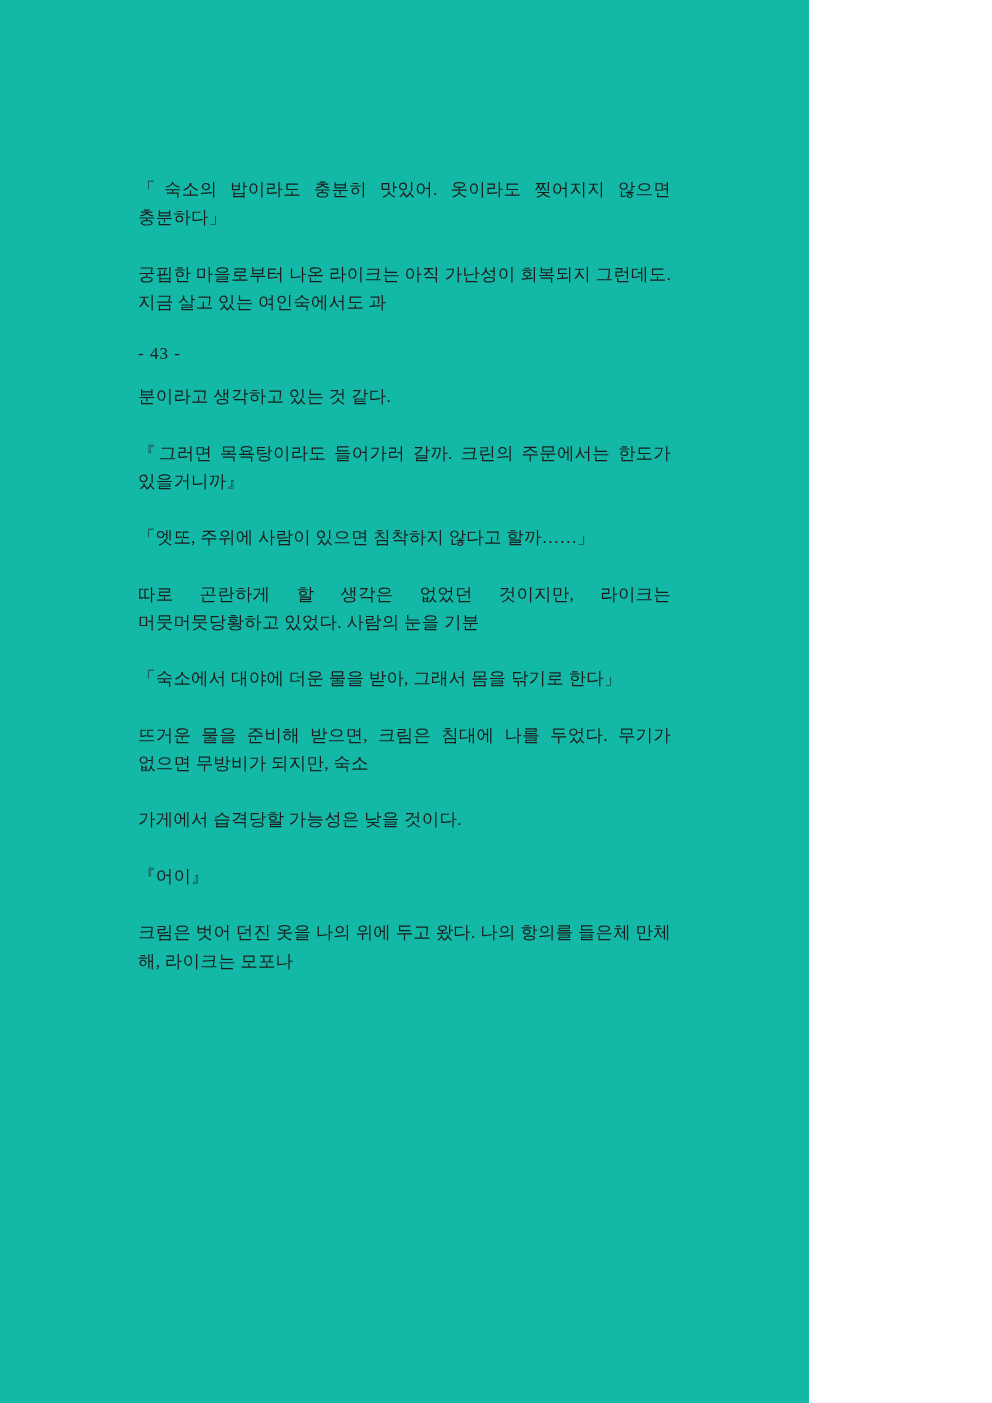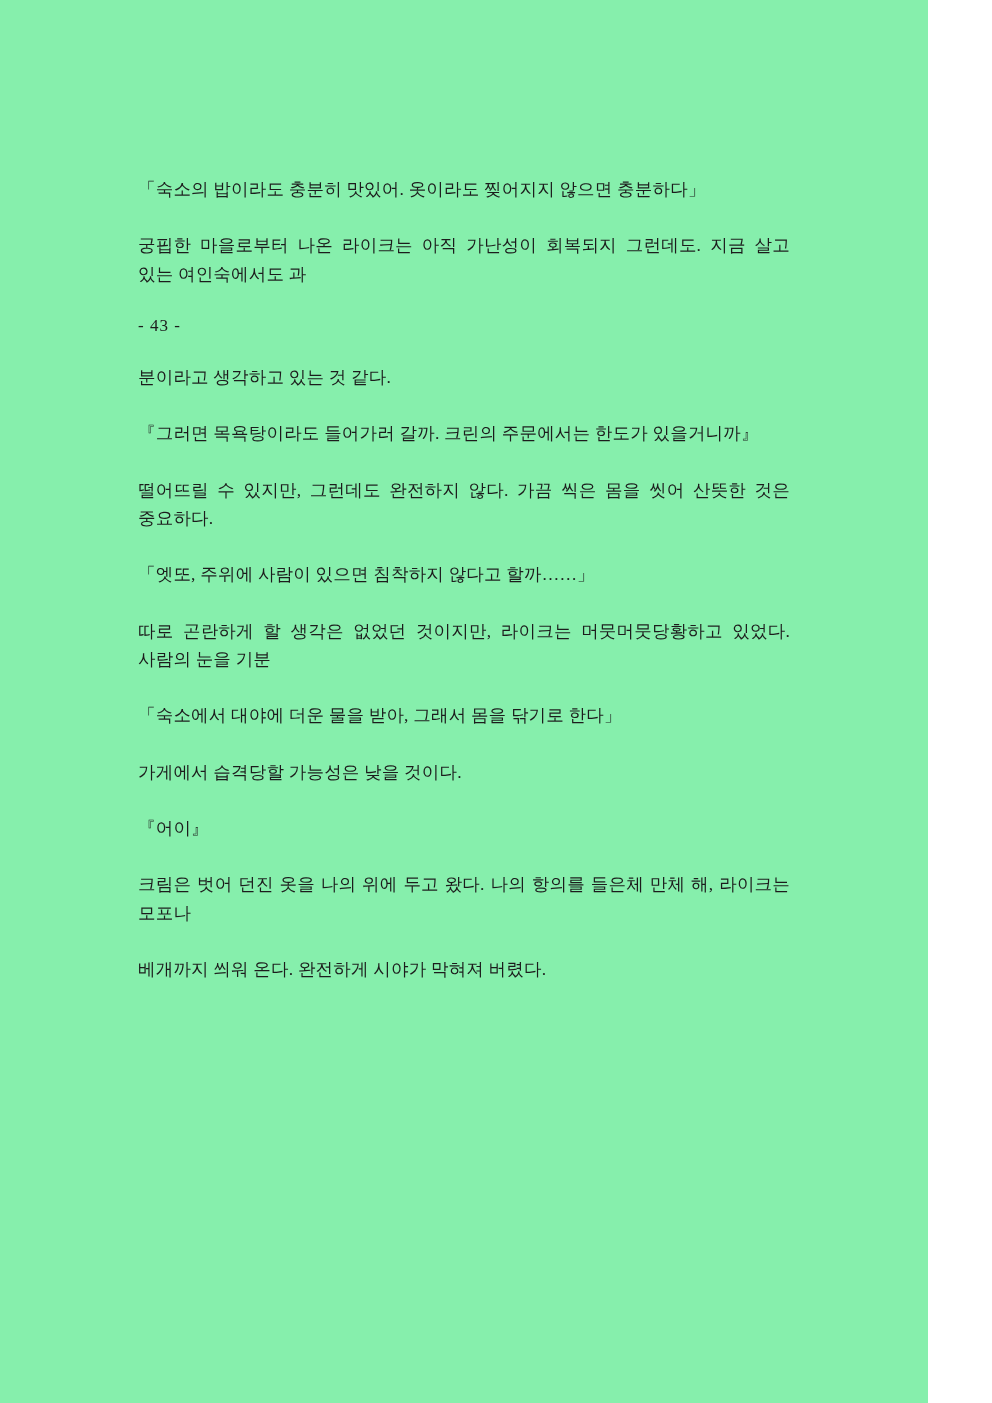--- a/index.html
+++ b/index.html
@@ -8,71 +8,70 @@
     background: #ffffff;
   }
   body {
     width: 992px;
     min-height: 1403px;
     font-family: "Liberation Serif", "DejaVu Serif", serif;
     color: #1a1a1a;
   }
   .page {
     position: relative;
-    width: 928px;
+    width: 809px;
     min-height: 1403px;
     box-sizing: border-box;
     padding: 175px 138px 60px 138px;
-    background: #86efac;
+    background: #14b8a6;
   }
   .para {
     font-size: 17.5px;
     line-height: 1.62;
     margin: 0 0 28px 0;
     text-align: justify;
     word-break: keep-all;
     letter-spacing: 0.2px;
     color: #1c1c1c;
   }
   .pagenum {
     font-size: 17px;
-    margin: 0 0 27px 0;
+    margin: 0 0 18px 0;
     letter-spacing: 1px;
     color: #1c1c1c;
   }
 </style>
 </head>
 <body>
 
 <div class="page">
 
   <p class="para">「숙소의 밥이라도 충분히 맛있어. 옷이라도 찢어지지 않으면 충분하다」</p>
 
   <p class="para">궁핍한 마을로부터 나온 라이크는 아직 가난성이 회복되지 그런데도. 지금 살고 있는 여인숙에서도 과</p>
 
   <p class="pagenum">- 43 -</p>
 
   <p class="para">분이라고 생각하고 있는 것 같다.</p>
 
   <p class="para">『그러면 목욕탕이라도 들어가러 갈까. 크린의 주문에서는 한도가 있을거니까』</p>
 
 
-  <p class="para">떨어뜨릴 수 있지만, 그런데도 완전하지 않다. 가끔 씩은 몸을 씻어 산뜻한 것은 중요하다.</p>
 
   <p class="para">「엣또, 주위에 사람이 있으면 침착하지 않다고 할까……」</p>
 
   <p class="para">따로 곤란하게 할 생각은 없었던 것이지만, 라이크는 머뭇머뭇당황하고 있었다. 사람의 눈을 기분</p>
 
 
   <p class="para">「숙소에서 대야에 더운 물을 받아, 그래서 몸을 닦기로 한다」</p>
 
 
 
+  <p class="para">뜨거운 물을 준비해 받으면, 크림은 침대에 나를 두었다. 무기가 없으면 무방비가 되지만, 숙소</p>
 
   <p class="para">가게에서 습격당할 가능성은 낮을 것이다.</p>
 
   <p class="para">『어이』</p>
 
   <p class="para">크림은 벗어 던진 옷을 나의 위에 두고 왔다. 나의 항의를 들은체 만체 해, 라이크는 모포나</p>
 
-  <p class="para">베개까지 씌워 온다. 완전하게 시야가 막혀져 버렸다.</p>
 
 </div>
 
 </body></html>

